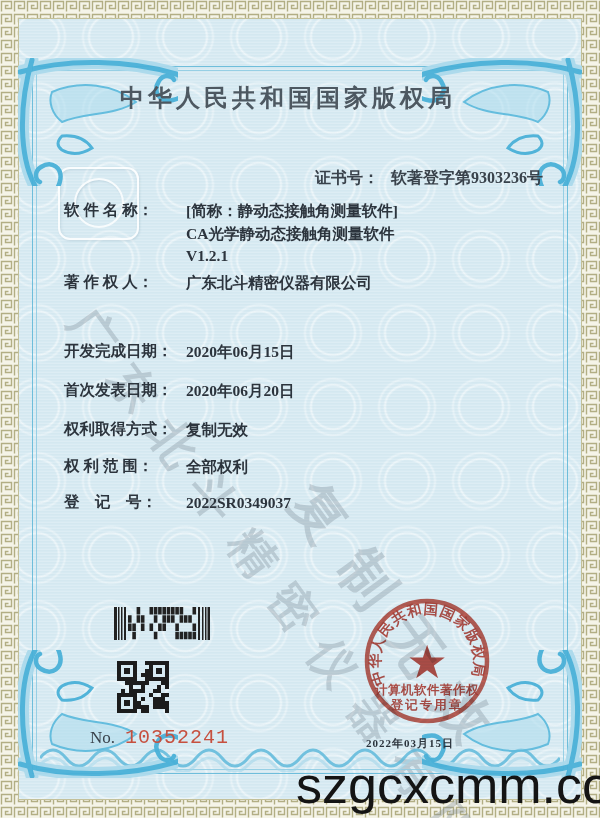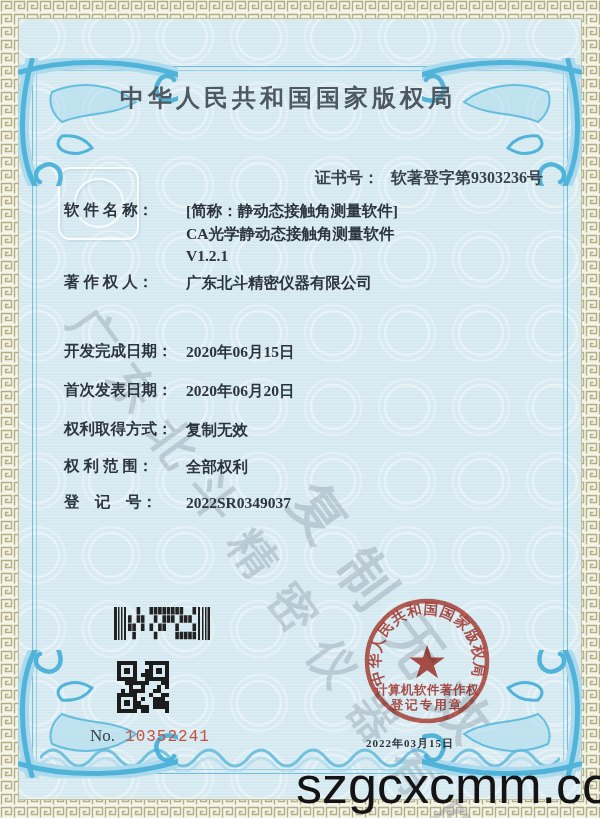--- a/index.html
+++ b/index.html
@@ -56,21 +56,21 @@
   .row .val{position:absolute;left:122px;top:0;white-space:nowrap;line-height:22.5px;}
   .statement{
     position:absolute;left:60px;top:520px;width:490px;z-index:5;
     font-size:16px;font-weight:bold;line-height:37px;color:#2c343d;
     text-align:justify;text-indent:2em;
   }
   
   .barcode{position:absolute;left:114px;top:607px;width:96px;height:33px;z-index:5;}
   .qrcode{position:absolute;left:117px;top:661px;width:52px;height:52px;z-index:5;}
   .serial{position:absolute;left:90px;top:726px;z-index:5;font-size:17px;color:#39424b;}
-  .serial .num{font-family:"Liberation Mono","DejaVu Sans Mono",monospace;color:#c6503f;font-size:16px;letter-spacing:1px;margin-left:10px;}
+  .serial .num{font-family:"Liberation Mono","DejaVu Sans Mono",monospace;color:#c6503f;font-size:20px;letter-spacing:1px;margin-left:10px;}
   
   .seal{position:absolute;left:356px;top:594px;width:142px;height:142px;z-index:6;mix-blend-mode:multiply;opacity:.94;}
   .issue-date{position:absolute;left:366px;top:736px;z-index:6;font-size:11px;font-weight:bold;color:#2c343d;letter-spacing:1px;}
   
   .url-overlay{
     position:absolute;left:296px;top:755px;z-index:9;
     font-family:"Liberation Sans","DejaVu Sans",sans-serif;
     font-size:52px;color:#141414;white-space:nowrap;letter-spacing:0;
   }
 </style>

